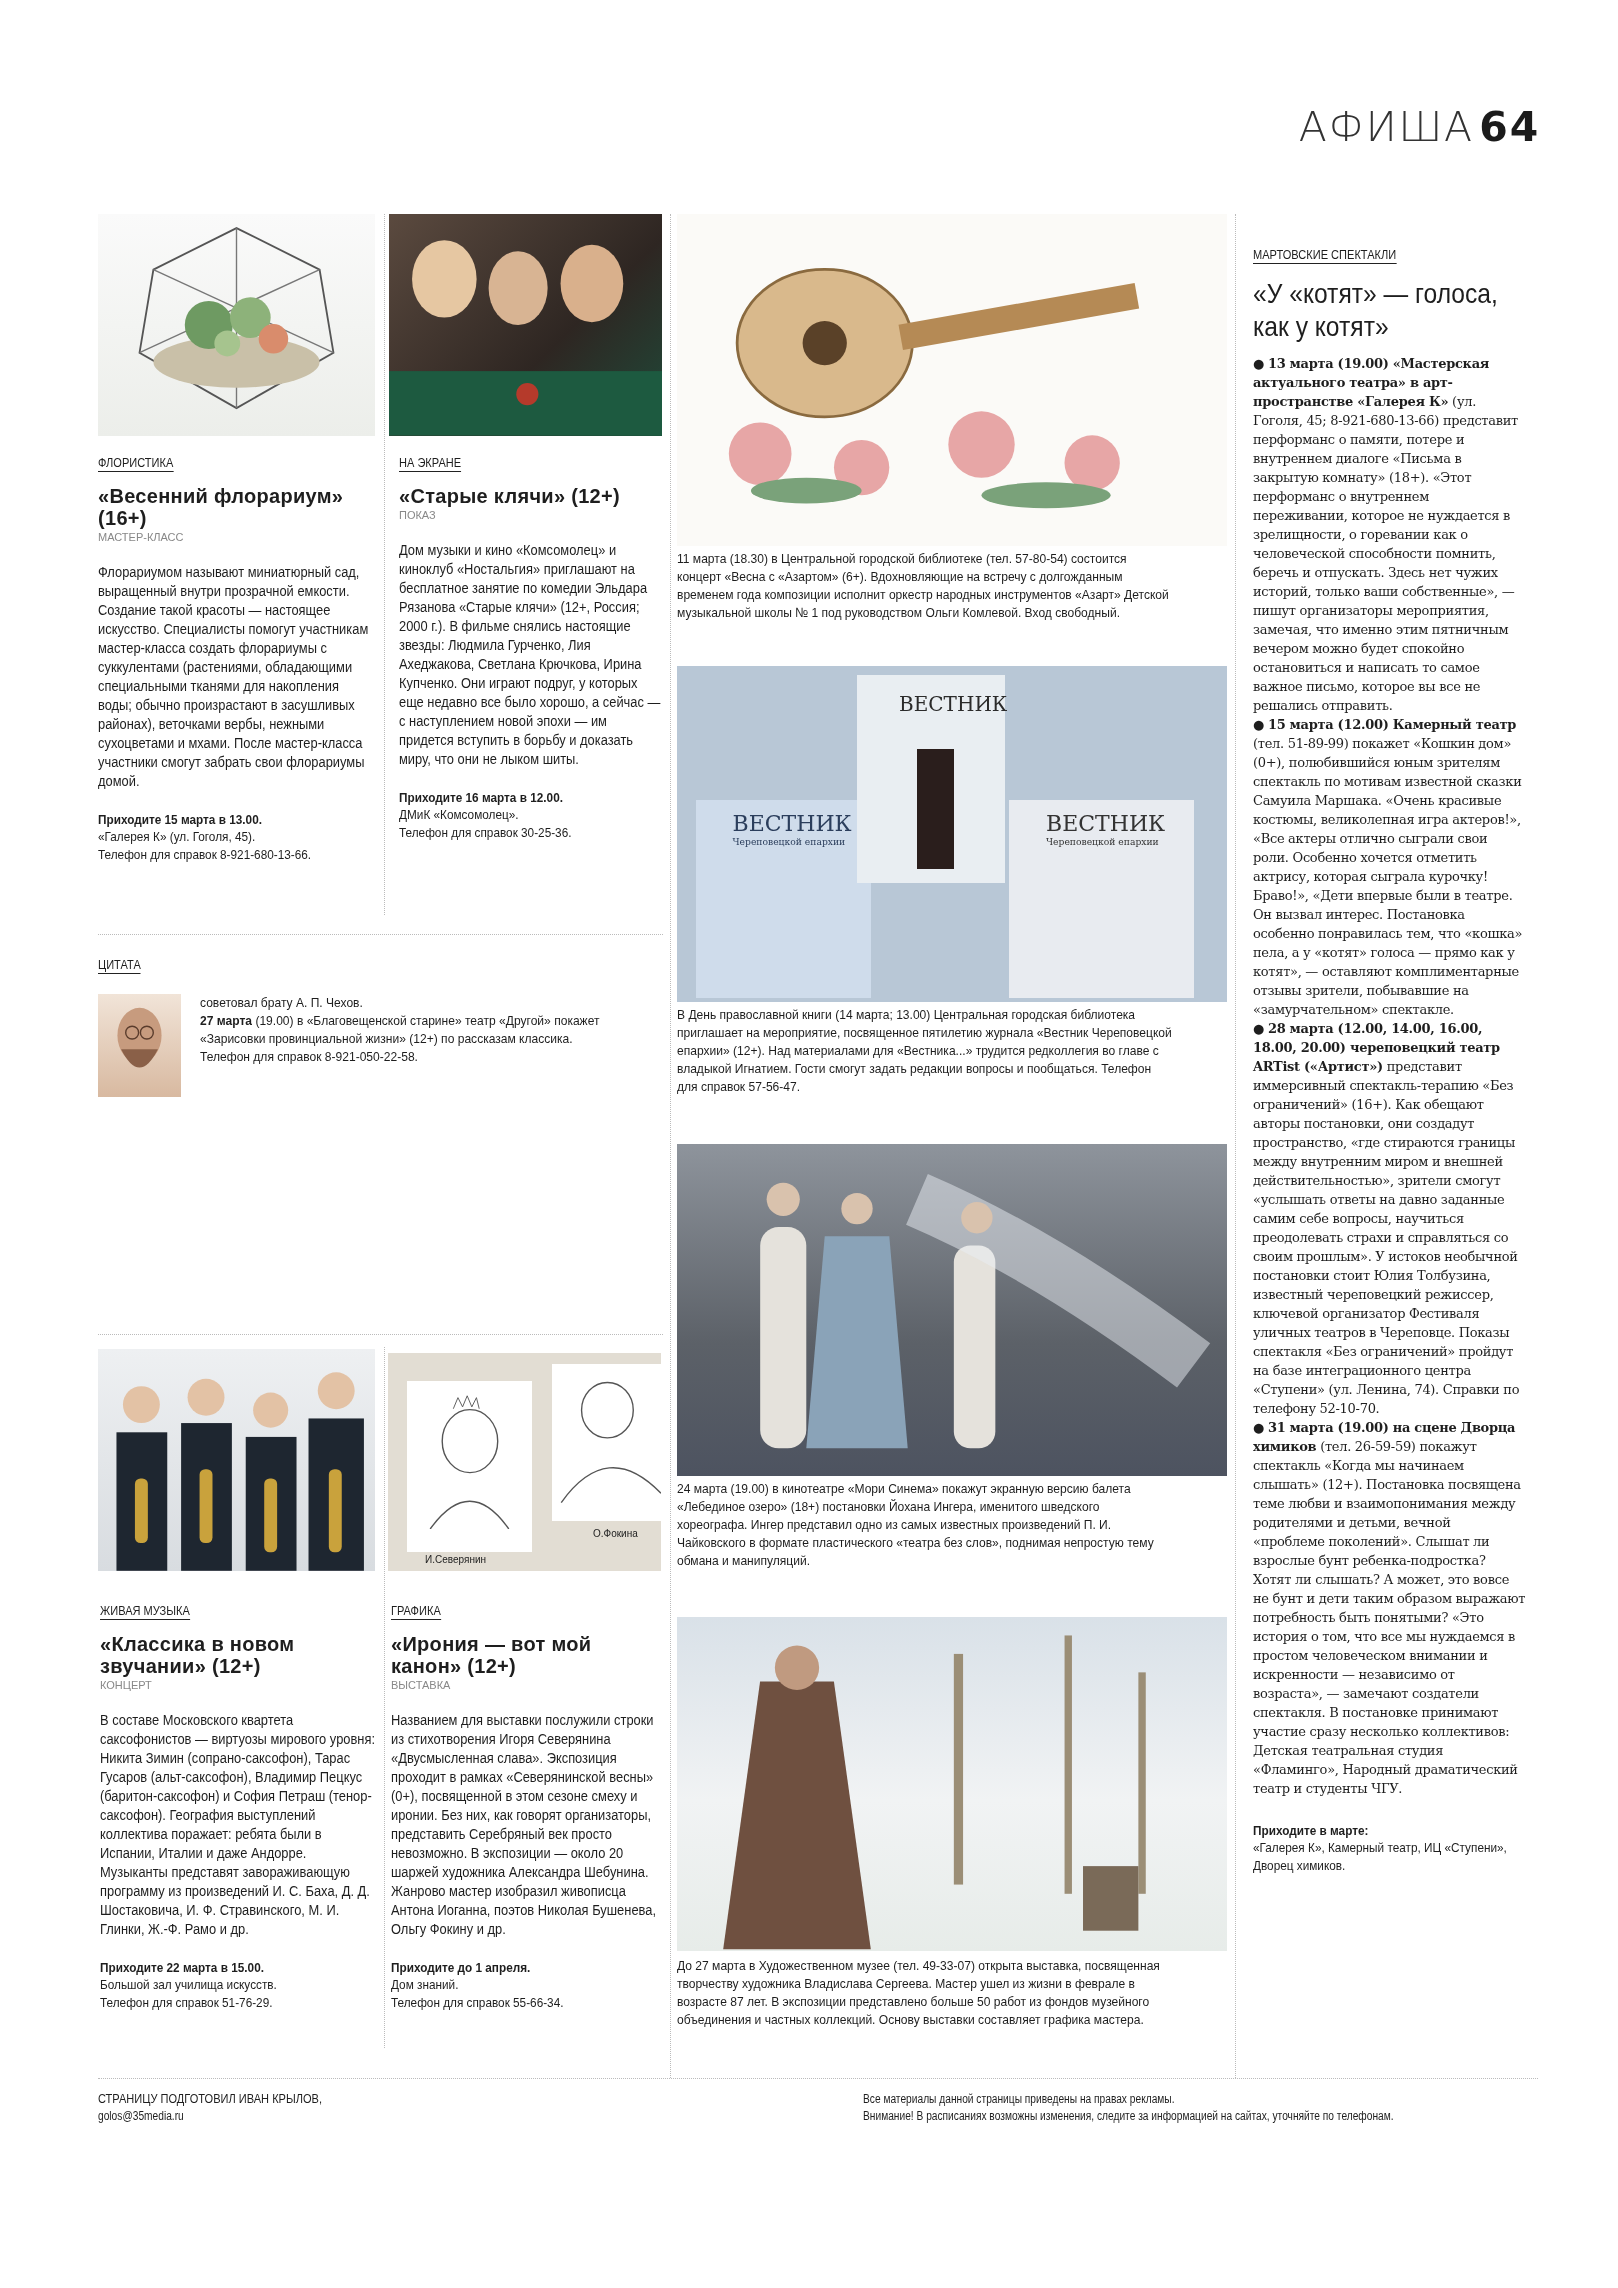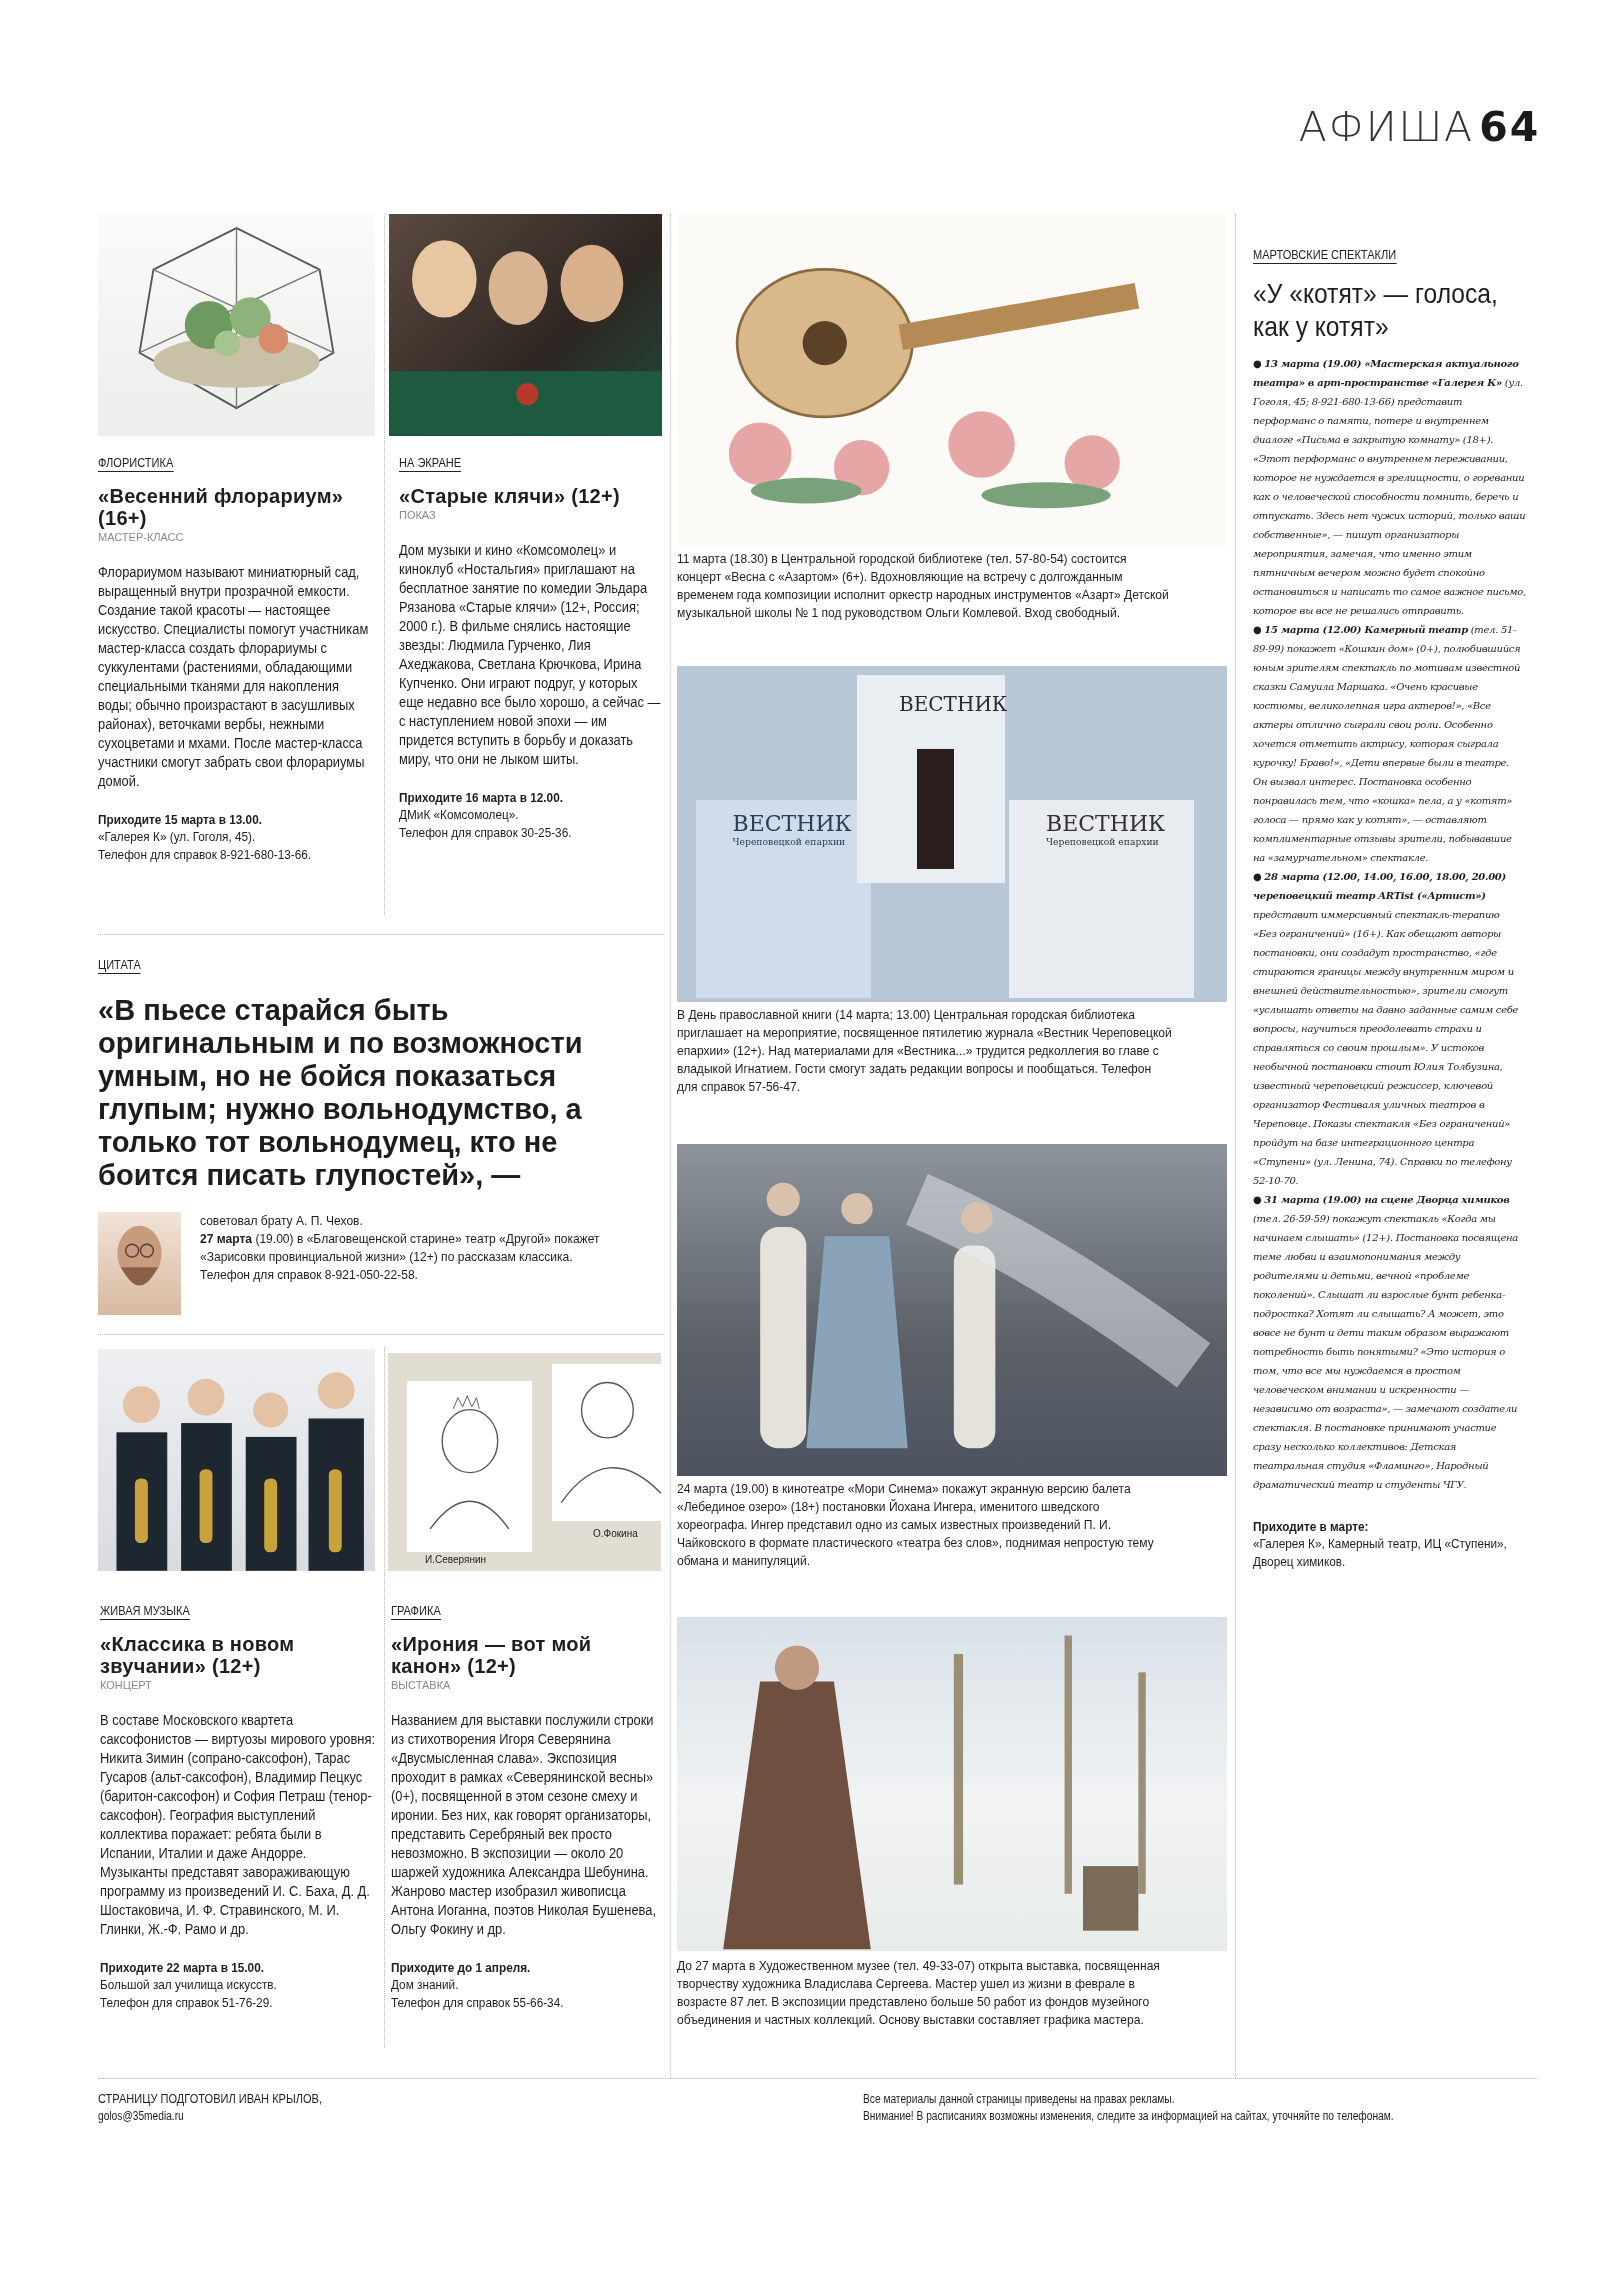--- a/index.html
+++ b/index.html
@@ -12,21 +12,21 @@
   .title { font-weight:bold; font-size:20px; line-height:22px; margin-top:13px; letter-spacing:0.3px; }
   .kind { font-size:11px; color:#888; text-transform:uppercase; margin-top:1.8px; }
   .body { font-size:14px; line-height:19px; margin-top:20px; transform:scaleX(0.92); transform-origin:left; width:108%; }
   .foot { font-size:13.4px; line-height:17.5px; margin-top:20px; transform:scaleX(0.88); transform-origin:left; width:112%; }
   .foot b { font-weight:bold; }
   .photo { background:#ddd; position:absolute; overflow:hidden; }
   .caption { font-size:13.4px; line-height:18px; transform:scaleX(0.9); transform-origin:left; width:111%; }
   .vdots { position:absolute; border-left:1.8px dotted #bbb; width:0; }
   .hdots { position:absolute; border-top:1.8px dotted #bbb; height:0; }
   .quote { font-weight:bold; font-size:29px; line-height:33px; color:#1d1d1d; }
-  .right-col { font-family:"DejaVu Serif", serif; font-size:10px; line-height:19px; letter-spacing:-0.3px;font-style:italic; }
+  .right-col { font-family:"DejaVu Serif", serif; font-size:13px; line-height:19px; letter-spacing:-0.3px; }
   .right-col b { font-weight:bold; }
   .right-title { font-family:"Liberation Sans", sans-serif; font-size:28px; line-height:33px; font-weight:normal; transform:scaleX(0.88); transform-origin:left; width:115%; }
   .small-footer { font-size:12px; line-height:16.6px; transform:scaleX(0.85); transform-origin:left; width:118%; }
 </style>
 </head>
 <body>
 
 <div class="abs header">
   <span>АФИША</span><span class="num">64</span>
 </div>
@@ -80,21 +80,20 @@
   <div class="body">Дом музыки и кино «Комсомолец» и киноклуб «Ностальгия» приглашают на бесплатное занятие по комедии Эльдара Рязанова «Старые клячи» (12+, Россия; 2000 г.). В фильме снялись настоящие звезды: Людмила Гурченко, Лия Ахеджакова, Светлана Крючкова, Ирина Купченко. Они играют подруг, у которых еще недавно все было хорошо, а сейчас — с наступлением новой эпохи — им придется вступить в борьбу и доказать миру, что они не лыком шиты.</div>
   <div class="foot">
     <b>Приходите 16 марта в 12.00.</b><br>
     <span>ДМиК «Комсомолец».</span><br>
     <span>Телефон для справок 30-25-36.</span>
   </div>
 </div>
 
 <div class="abs" style="left:98px; top:956px; width:554px;">
   <div class="rubric">ЦИТАТА</div>
-  <div class="quote" style="margin-top:20px;">«В пьесе старайся быть оригинальным и по возможности умным, но не бойся показаться глупым; нужно вольнодумство, а только тот вольнодумец, кто не боится писать глупостей», —</div>
   <div style="display:flex; margin-top:20px;">
     <div style="width:83px; height:103px; background:linear-gradient(180deg,#f1e4d8,#d8b9a0); flex:none; position:relative;">
       <svg width="83" height="103" viewBox="0 0 90 112">
           <ellipse cx="45" cy="45" rx="24" ry="30" fill="#c79b7e"></ellipse>
           <path d="M25 60 Q45 100 65 60" fill="#8a6048"></path>
           <circle cx="37" cy="42" r="7" fill="none" stroke="#5a3c2c" stroke-width="1.5"></circle>
           <circle cx="53" cy="42" r="7" fill="none" stroke="#5a3c2c" stroke-width="1.5"></circle>
         </svg>
     </div>
     <div style="margin-left:18.5px;" class="caption">

